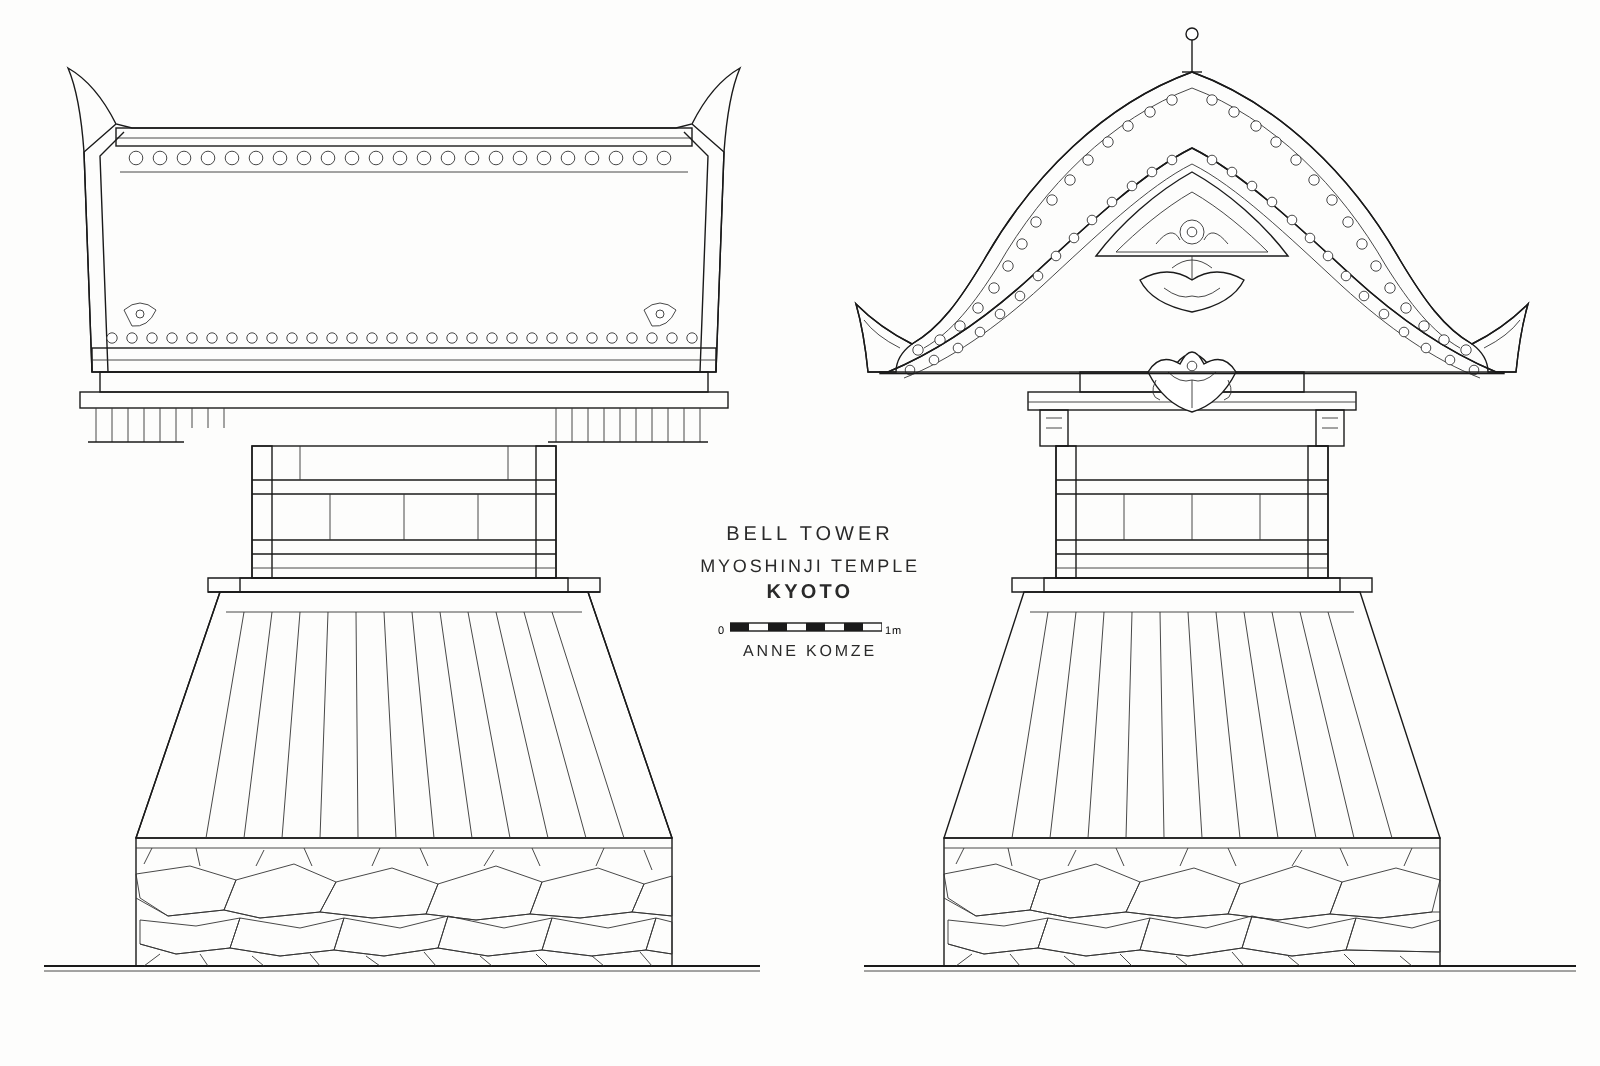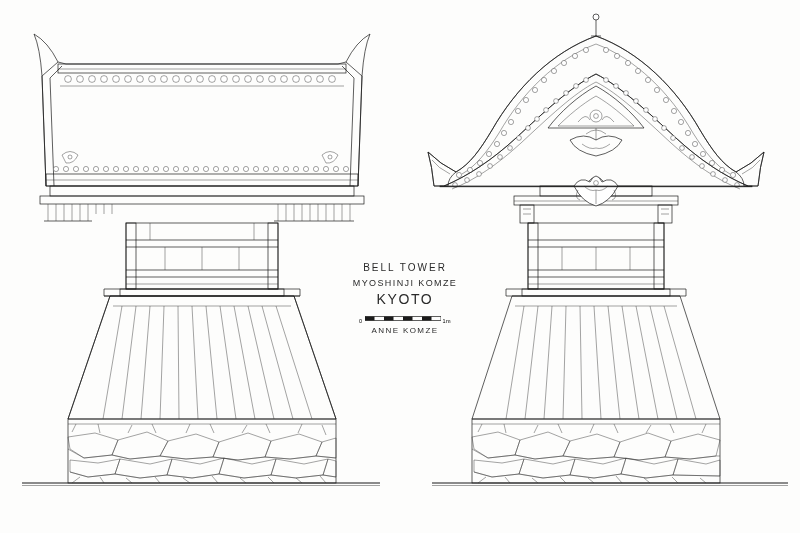--- a/index.html
+++ b/index.html
@@ -36,24 +36,25 @@
     letter-spacing: 2.0px;
     color: #2a2a2a;
   }
   .title-line-2 {
     font-size: 9px;
     letter-spacing: 1.4px;
     color: #2a2a2a;
     margin-top: 5px;
   }
   .title-line-3 {
-    font-size: 14px;
+    font-size: 10px;
     letter-spacing: 1.6px;
     color: #2a2a2a;
     margin-top: 3px;
+    font-weight: bold;
   }
   .scale-wrap {
     margin-top: 7px;
     display: flex;
     justify-content: center;
     align-items: flex-end;
     gap: 2px;
   }
   .scale-bar {
     display: block;
@@ -467,21 +468,21 @@
           <path class="lnt" d="M582 144 Q590 150, 596 148 Q602 150, 610 144"></path>
         </g>
 
         <rect class="ln" x="440" y="186" width="312" height="0.8" fill="none"></rect>
       </g>
     </g>
   </svg>
 
   <div id="title-block">
     <div class="title-line-1">BELL TOWER</div>
-    <div class="title-line-2">MYOSHINJI KOMZE</div>
+    <div class="title-line-2">MYOSHINJI TEMPLE</div>
     <div class="title-line-3">KYOTO</div>
 
     <div class="scale-wrap">
       <span class="scale-label-left">0</span>
       <svg class="scale-bar" width="76" height="10" viewBox="0 0 76 10">
         <rect x="0" y="2.5" width="76" height="4" fill="none" stroke="#1a1a1a" stroke-width="0.7"></rect>
         <rect x="0" y="2.5" width="9.5" height="4" fill="#1a1a1a"></rect>
         <rect x="19" y="2.5" width="9.5" height="4" fill="#1a1a1a"></rect>
         <rect x="38" y="2.5" width="9.5" height="4" fill="#1a1a1a"></rect>
         <rect x="57" y="2.5" width="9.5" height="4" fill="#1a1a1a"></rect>

